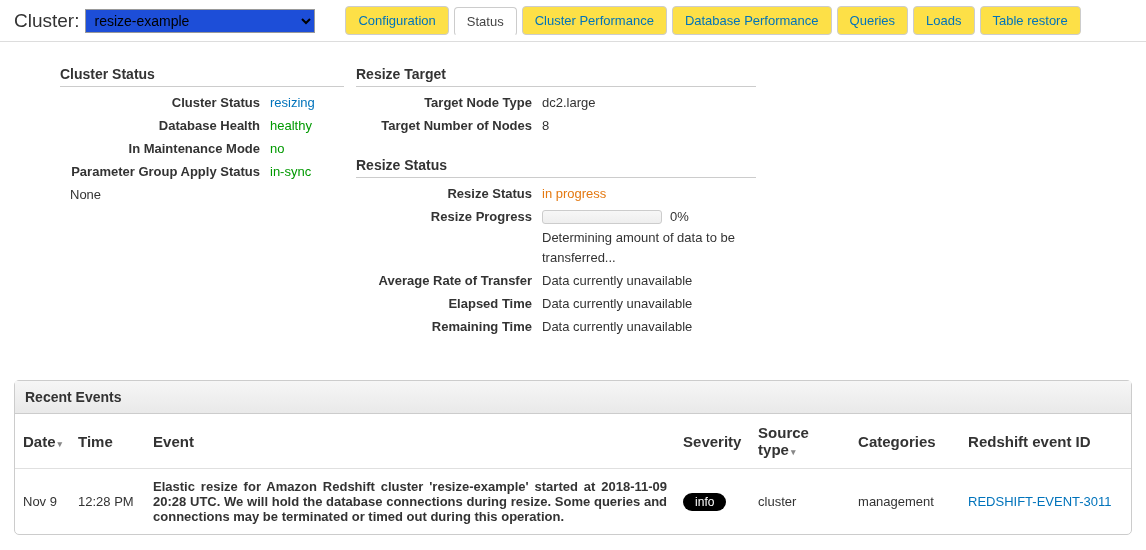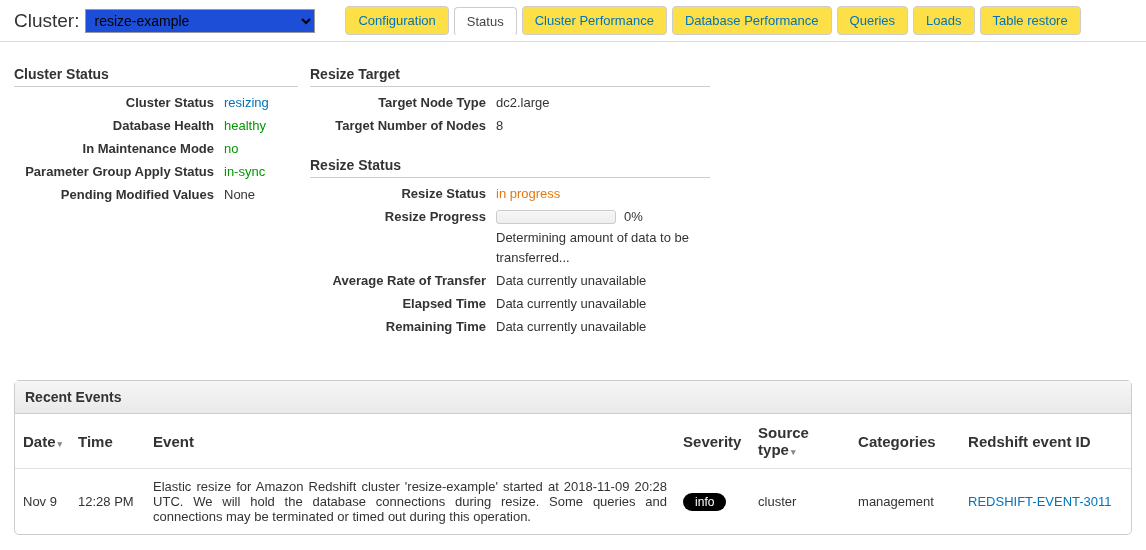--- a/index.html
+++ b/index.html
@@ -8,21 +8,21 @@
     .topbar { display: flex; align-items: center; padding: 6px 14px; border-bottom: 1px solid #ddd; gap: 6px; }
     .cluster-label { font-size: 19px; color: #333; }
     .cluster-select { font-size: 14px; padding: 2px 4px; width: 230px; height: 24px; border: 1px solid #999; background: #1d4ed8; }
     
     .tabs { display: flex; gap: 5px; margin-left: 24px; }
     .tab { padding: 6px 12px; border: 1px solid #ccc; border-radius: 4px; background: #fde047; color: #0073bb; font-size: 13px; cursor: pointer; }
     .tab.active { color: #444; border-bottom: 1px solid #fff; background: #fff; position: relative; top: 1px; }
     
     .content { display: flex; padding: 24px 14px 40px; gap: 12px; }
     
-    .col-left { width: 284px; }
+    .col-left { width: 284px; margin-left: 46px; }
     .col-right { flex: 1; }
     
     .section-title { font-size: 14px; font-weight: bold; color: #333; padding-bottom: 4px; border-bottom: 1px solid #ccc; margin-bottom: 6px; }
     
     .kv-row { display: flex; margin-bottom: 3px; line-height: 20px; }
     .kv-key { text-align: right; font-weight: bold; color: #333; font-size: 13px; }
     .kv-val { padding-left: 10px; font-size: 13px; color: #333; }
     
     .col-left .kv-key { width: 200px; }
     .col-right .kv-key { width: 176px; }
@@ -88,21 +88,20 @@
     </div>
     <div class="kv-row">
       <div class="kv-key">In Maintenance Mode</div>
       <div class="kv-val val-green">no</div>
     </div>
     <div class="kv-row">
       <div class="kv-key">Parameter Group Apply Status</div>
       <div class="kv-val val-green">in-sync</div>
     </div>
     <div class="kv-row">
-      <div class="kv-key">Pending Modified Values</div>
       <div class="kv-val">None</div>
     </div>
   </div>
 
   <div class="col-right">
     <div class="section-title" style="width:400px">Resize Target</div>
     <div class="kv-row">
       <div class="kv-key">Target Node Type</div>
       <div class="kv-val">dc2.large</div>
     </div>
@@ -154,21 +153,21 @@
         <th class="col-severity">Severity</th>
         <th class="col-srctype th-sort">Source type</th>
         <th class="col-cat">Categories</th>
         <th class="col-eid">Redshift event ID</th>
       </tr>
     </thead>
     <tbody>
       <tr>
         <td>Nov 9</td>
         <td>12:28 PM</td>
-        <td style="text-align:justify;">Elastic resize for Amazon Redshift cluster 'resize-example' started at 2018-11-09 20:28 UTC. We will hold the database connections during resize. Some queries and connections may be terminated or timed out during this operation.</td>
+        <td style="text-align:justify;font-weight:bold;">Elastic resize for Amazon Redshift cluster 'resize-example' started at 2018-11-09 20:28 UTC. We will hold the database connections during resize. Some queries and connections may be terminated or timed out during this operation.</td>
         <td><span class="badge-info">info</span></td>
         <td>cluster</td>
         <td>management</td>
         <td><span class="event-link">REDSHIFT-EVENT-3011</span></td>
       </tr>
     </tbody>
   </table>
 </div>
 
 </body></html>

